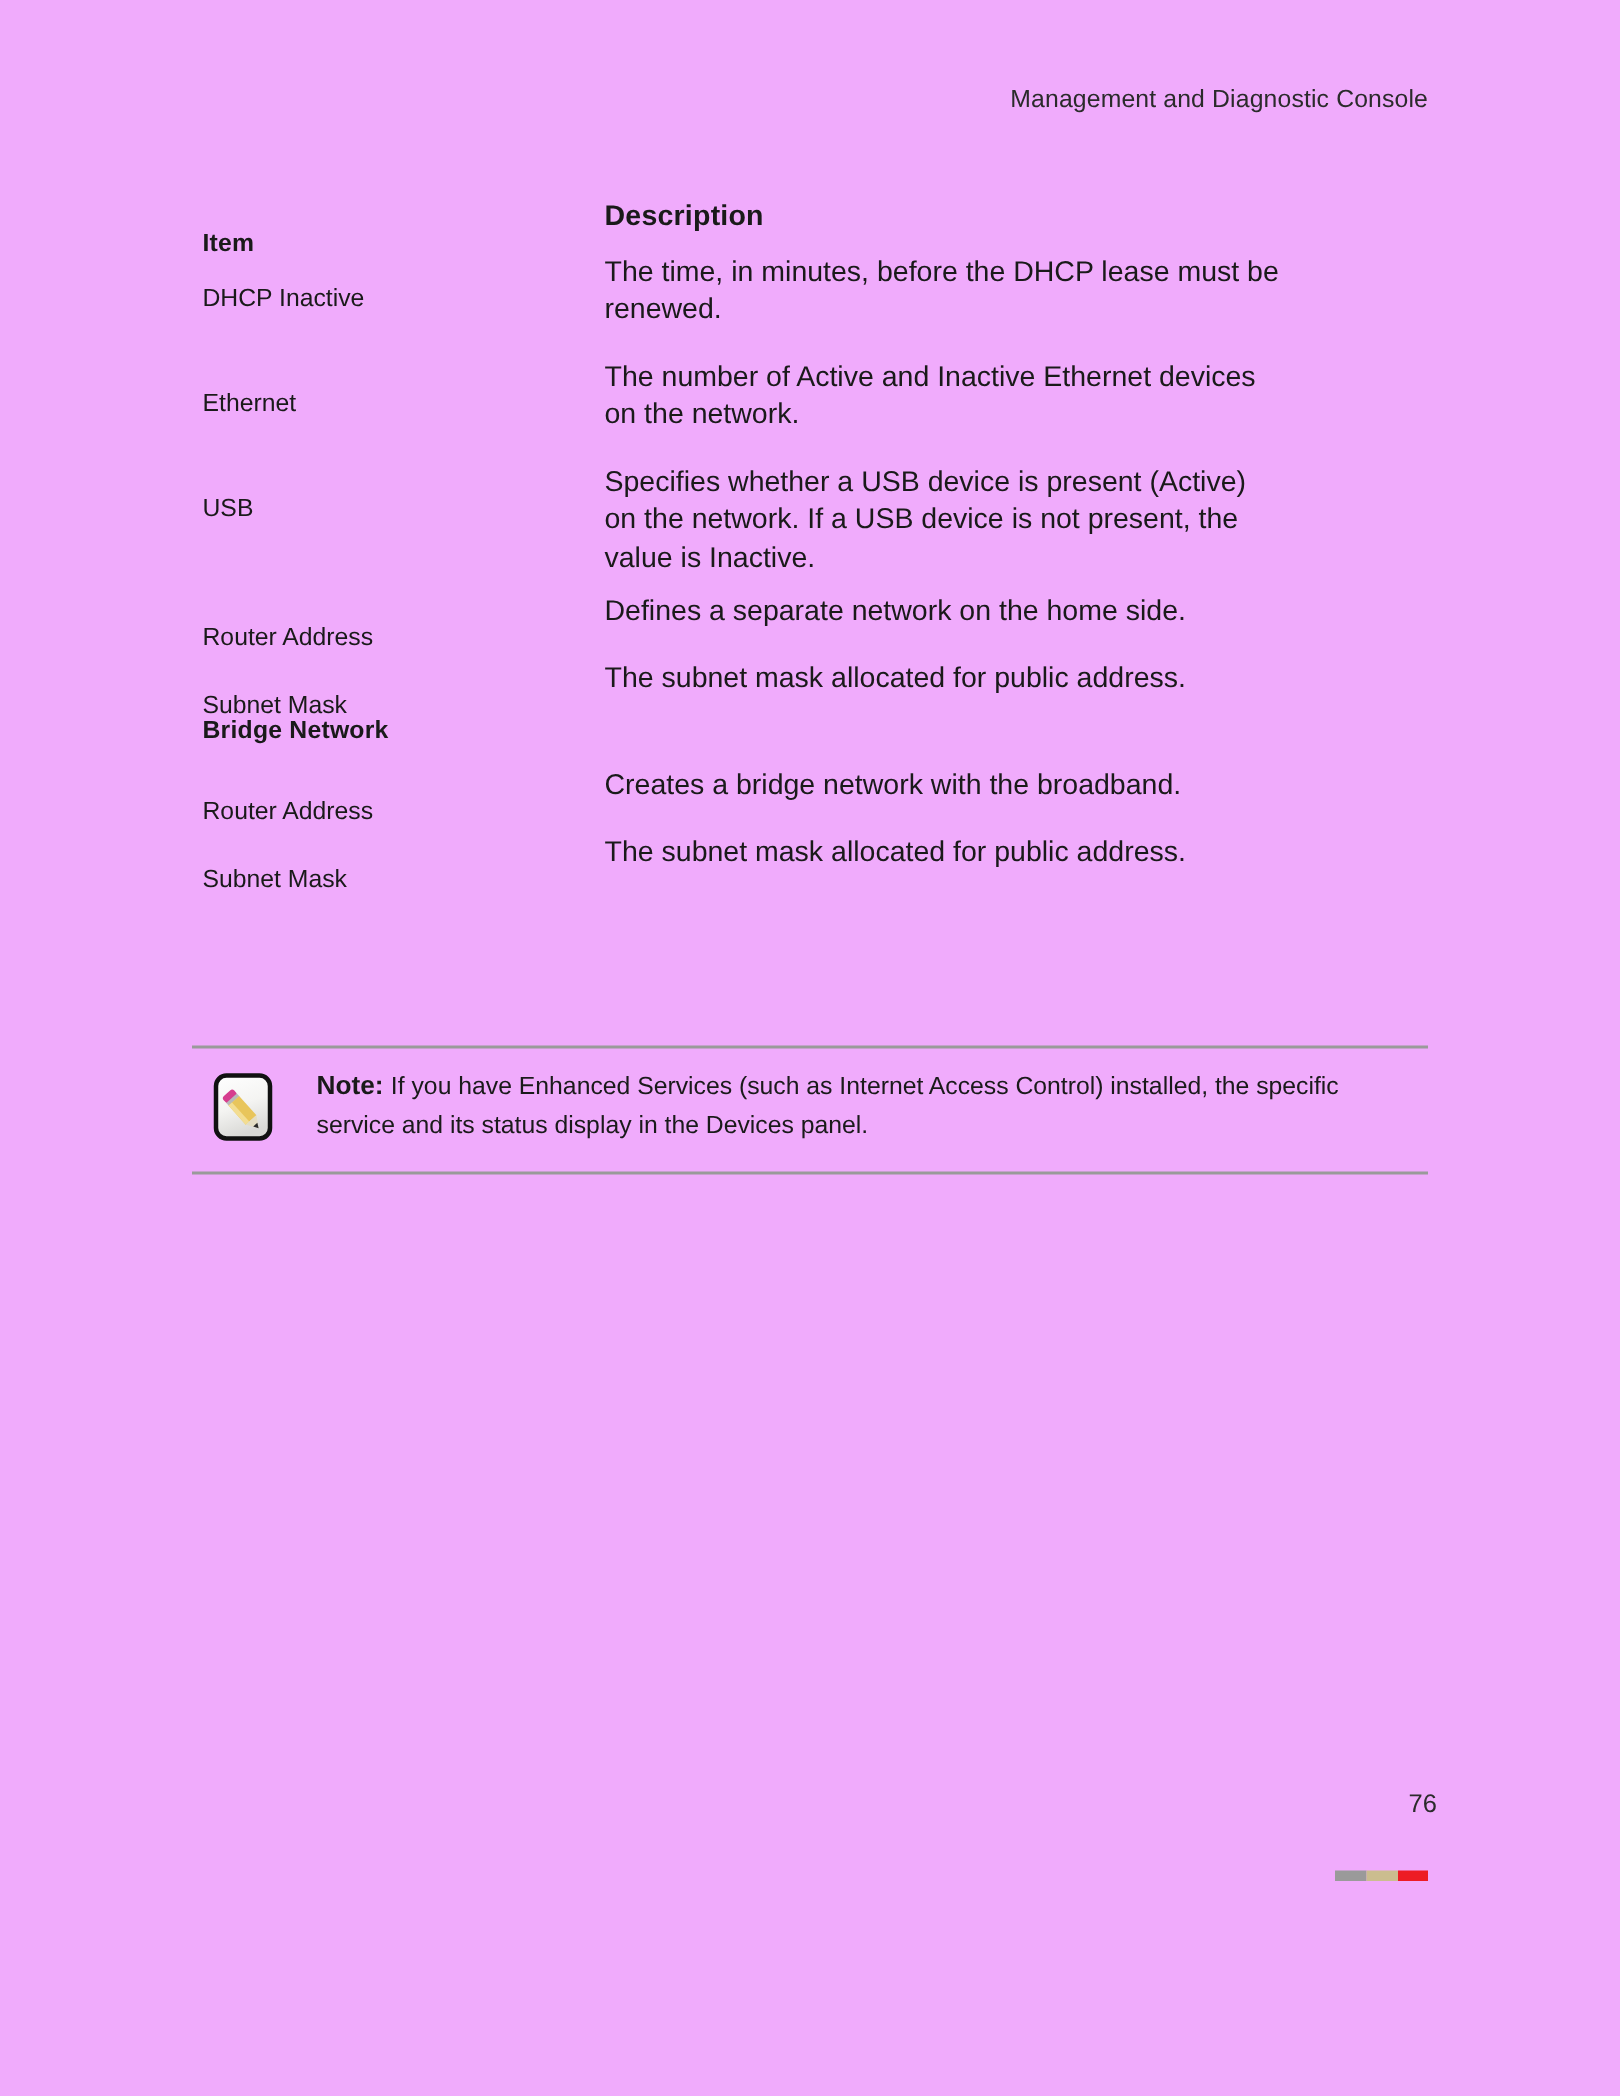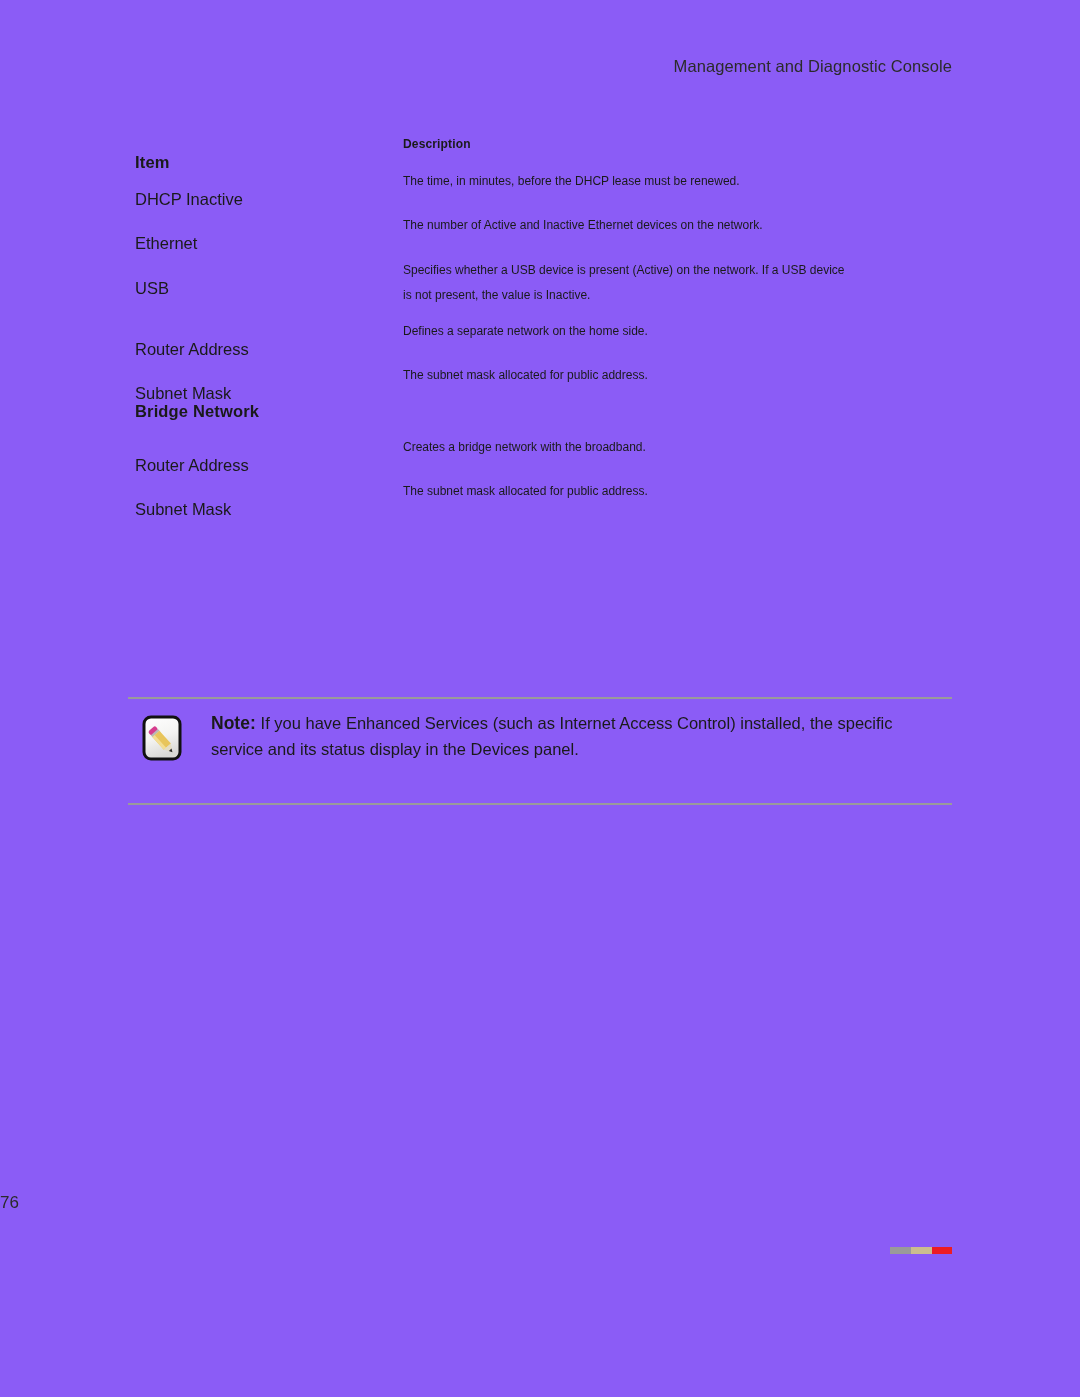--- a/index.html
+++ b/index.html
@@ -9,21 +9,21 @@
   }
   body {
     font-family: "Liberation Sans", sans-serif;
     color: #1a1a1a;
     -webkit-font-smoothing: antialiased;
   }
   .page {
     position: relative;
     width: 1080px;
     height: 1397px;
-    background: #8b5cf6;
+    background: #f0abfc;
     overflow: hidden;
   }
 
   
   .running-header {
     position: absolute;
     left: 0;
     top: 57px;
     width: 952px;
     text-align: right;
@@ -52,21 +52,21 @@
     top: 0;
     width: 262px;
     font-size: 16.5px;
     line-height: 25px;
     color: #1a1a1a;
     margin-top: 18px;
   }
   .cell-desc {
     margin-left: 268px;
     width: 452px;
-    font-size: 12px;
+    font-size: 19px;
     line-height: 25.5px;
     color: #1a1a1a;
   }
   .trow.header .cell-item,
   .trow.header .cell-desc {
     font-weight: bold;
     letter-spacing: 0.15px;
   }
   .trow.header { margin-bottom: 11px; }
 
@@ -89,21 +89,21 @@
     width: 824px;
   }
   .note-rule {
     width: 100%;
     height: 2px;
     background: #9a9a9a;
   }
   .note-body {
     position: relative;
     min-height: 66px;
-    padding: 12px 0 26px 0;
+    padding: 12px 0 4px 0;
   }
   .note-icon {
     position: absolute;
     left: 14px;
     top: 16px;
     width: 40px;
     height: 46px;
   }
   .note-text {
     margin-left: 83px;
@@ -116,21 +116,21 @@
     font-weight: bold;
     font-size: 17.5px;
   }
 
   
   .page-number {
     position: absolute;
     left: 0;
     top: 1193px;
     width: 958px;
-    text-align: left;
+    text-align: right;
     font-size: 17px;
     color: #2b2b2b;
   }
   .footer-bar {
     position: absolute;
     left: 890px;
     top: 1247px;
     width: 62px;
     height: 7px;
     display: flex;

